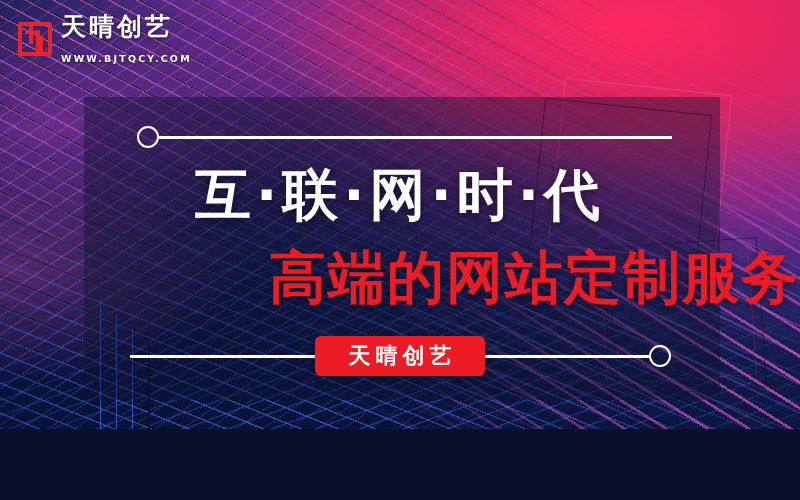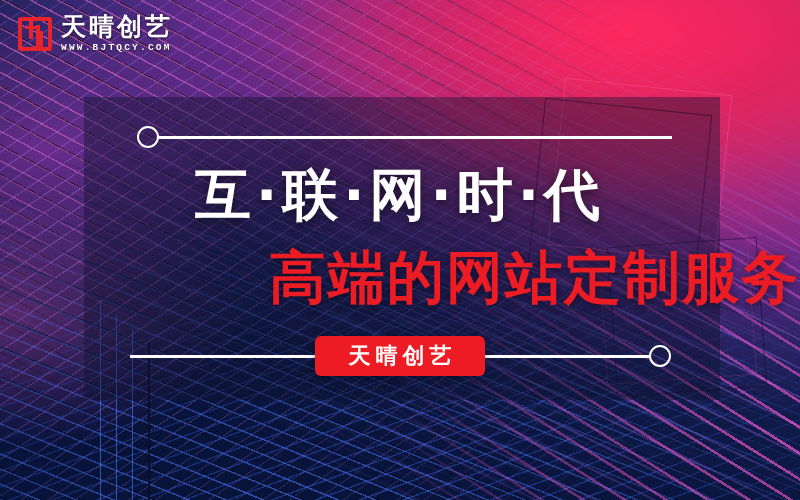--- a/index.html
+++ b/index.html
@@ -1,20 +1,20 @@
 <!DOCTYPE html>
 <html><head>
 <meta charset="utf-8">
 <style>
   html,body{margin:0;padding:0;background:#0b0f2a;}
   *{box-sizing:border-box;}
 
   #banner{
     position:relative;
-    width:800px;height:500px;
+    width:800px;height:429px;
     overflow:hidden;
     font-family:"DejaVu Sans","Liberation Sans",sans-serif;
     background:#121a3a;
   }
 
   
   .bg-layer{position:absolute;inset:0;pointer-events:none;}
 
   
   #bg-base{
@@ -143,21 +143,21 @@
   #logo-mark .lm-h1{left:3px;top:5px;width:13px;height:3.4px;}
   #logo-mark .lm-v3{left:18px;top:10px;width:3.4px;height:16px;}
 
   #logo-text{display:flex;flex-direction:column;justify-content:center;}
   #logo-cn{
     color:#ffffff;font-size:25px;font-weight:bold;letter-spacing:3px;
     line-height:1.04;text-shadow:0 1px 3px rgba(0,0,0,.6);
   }
   #logo-url{
     color:#ffffff;font-size:9.5px;font-weight:bold;letter-spacing:2.2px;
-    margin-top:2px;text-shadow:0 1px 2px rgba(0,0,0,.7);font-family:Liberation Mono, monospace;
+    margin-top:13px;text-shadow:0 1px 2px rgba(0,0,0,.7);
   }
 
   
   #rule-top{position:absolute;left:158px;top:136px;width:514px;height:2.6px;background:#fff;}
   #circle-top{
     position:absolute;left:137px;top:126px;width:22px;height:22px;
     border:2.6px solid #fff;border-radius:50%;
   }
   #rule-bottom{position:absolute;left:130px;top:355px;width:519px;height:2.6px;background:#fff;}
   #circle-bottom{

